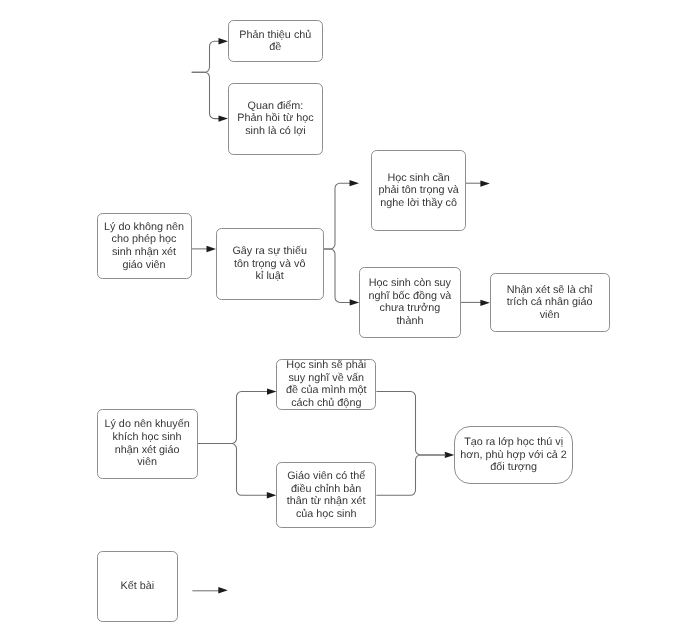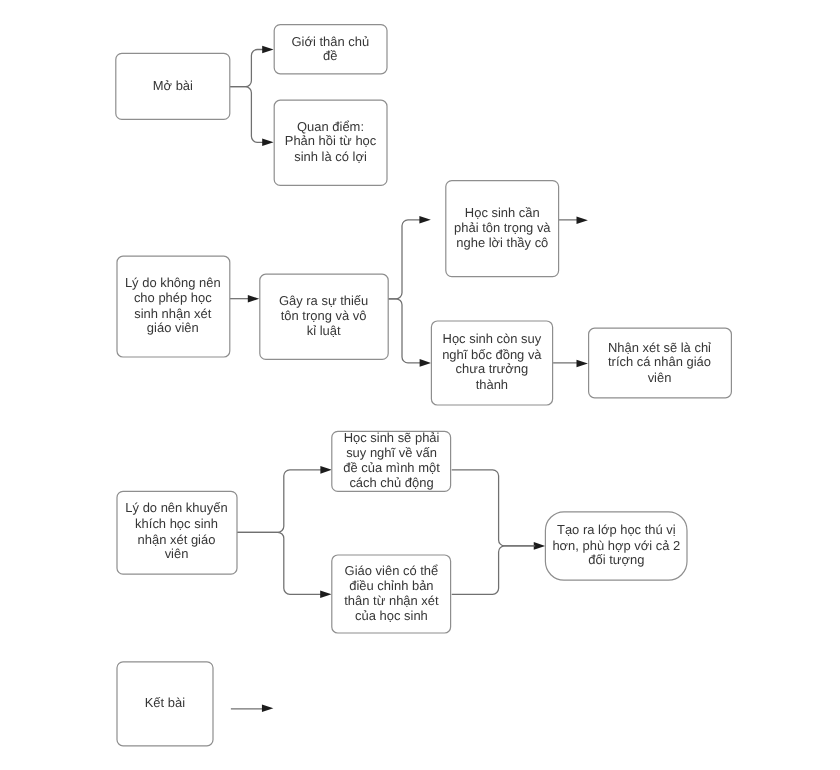--- a/index.html
+++ b/index.html
@@ -42,27 +42,26 @@
       <polygon points="267,388.4 276.5,391.54999999999995 267,394.69999999999993" class="arrowhead"></polygon>
       <path d="M197.7 443.55 L231.5 443.55 A5 5 0 0 1 236.5 448.55 L236.5 490.25 A5 5 0 0 0 241.5 495.25 L268 495.25" class="edge"></path>
       <polygon points="266.8,492.1 276.3,495.25 266.8,498.4" class="arrowhead"></polygon>
       <path d="M376.4 391.54999999999995 L410.5 391.54999999999995 A5 5 0 0 1 415.5 396.54999999999995 L415.5 449.9 A5 5 0 0 0 420.5 454.9 L446 454.9" class="edge"></path>
       <polygon points="444.8,451.75 454.3,454.9 444.8,458.04999999999995" class="arrowhead"></polygon>
       <path d="M376.4 495.25 L410.5 495.25 A5 5 0 0 0 415.5 490.25 L415.5 459.9 A5 5 0 0 1 420.5 454.9 L446 454.9" class="edge"></path>
       <path d="M192.4 590.8000000000001 L219.5 590.8000000000001" class="edge"></path>
       <polygon points="218.3,587.1 227.8,590.25 218.3,593.4" class="arrowhead"></polygon>
     </svg>
 
-  <div class="node" id="node-n1" style="left: 96.4px; top: 44.1px; width: 95.3px; height: 56.3px;"><span class="node-label">Mở bài</span></div>
-  <div class="node" id="node-n2" style="left: 227.7px; top: 20.4px; width: 95.2px; height: 41.7px;"><span class="node-label">Giới thân chủ
+  <div class="node" id="node-n2" style="left: 227.7px; top: 20.4px; width: 95.2px; height: 41.7px;"><span class="node-label">Phản thiệu chủ
 đề</span></div>
   <div class="node" id="node-n3" style="left: 227.7px; top: 82.6px; width: 95.5px; height: 72px;"><span class="node-label">Quan điểm:
 Phản hồi từ học
 sinh là có lợi</span></div>
-  <div class="node" id="node-n4" style="left: 96.5px; top: 213px; width: 95px; height: 85px;"><span class="node-label">Lý do không nên
+  <div class="node" id="node-n4" style="left: 96.5px; top: 213px; width: 95px; height: 66px;"><span class="node-label">Lý do không nên
 cho phép học
 sinh nhận xét
 giáo viên</span></div>
   <div class="node" id="node-n5" style="left: 215.7px; top: 228px; width: 108px; height: 72px;"><span class="node-label">Gây ra sự thiếu
 tôn trọng và vô
 kỉ luật</span></div>
   <div class="node" id="node-n6" style="left: 371px; top: 150.3px; width: 95.2px; height: 81px;"><span class="node-label">Học sinh cần
 phải tôn trọng và
 nghe lời thầy cô</span></div>
   <div class="node" id="node-n8" style="left: 358.9px; top: 266.9px; width: 102px; height: 71px;"><span class="node-label">Học sinh còn suy

